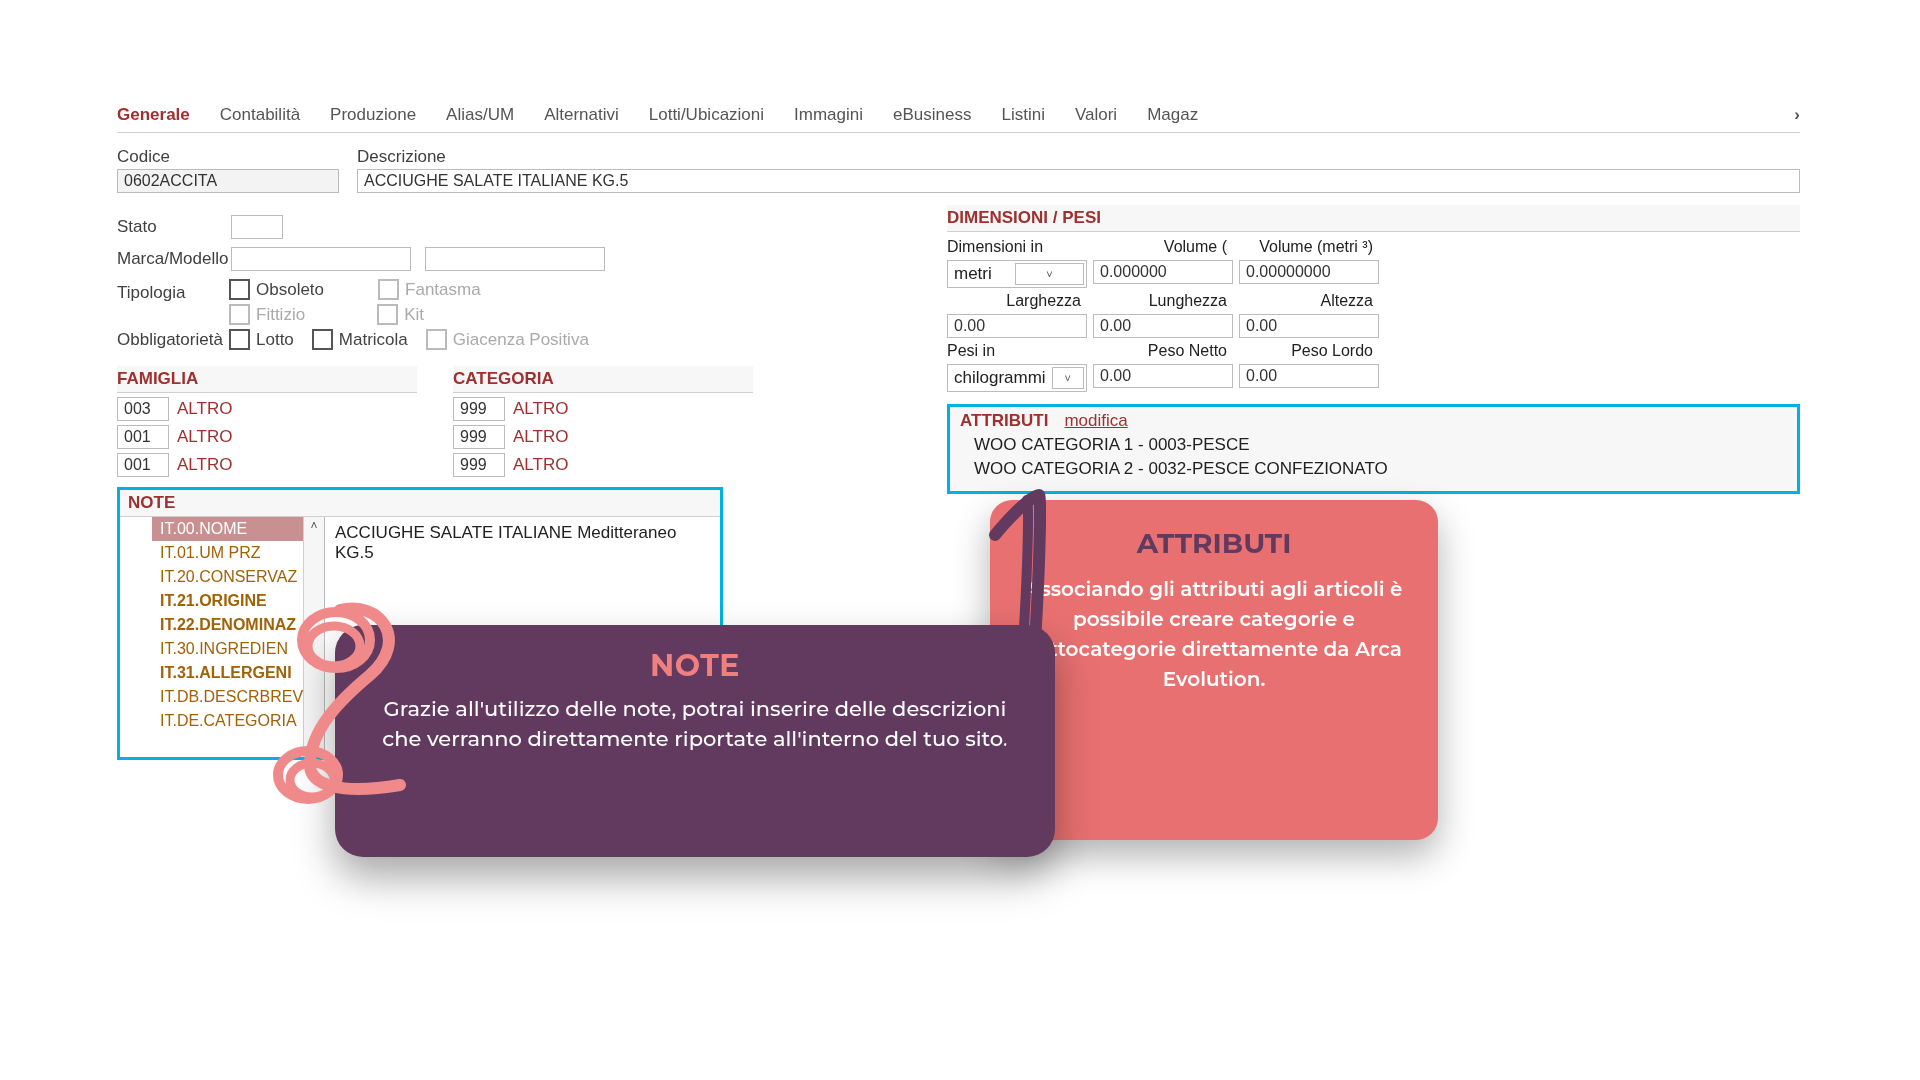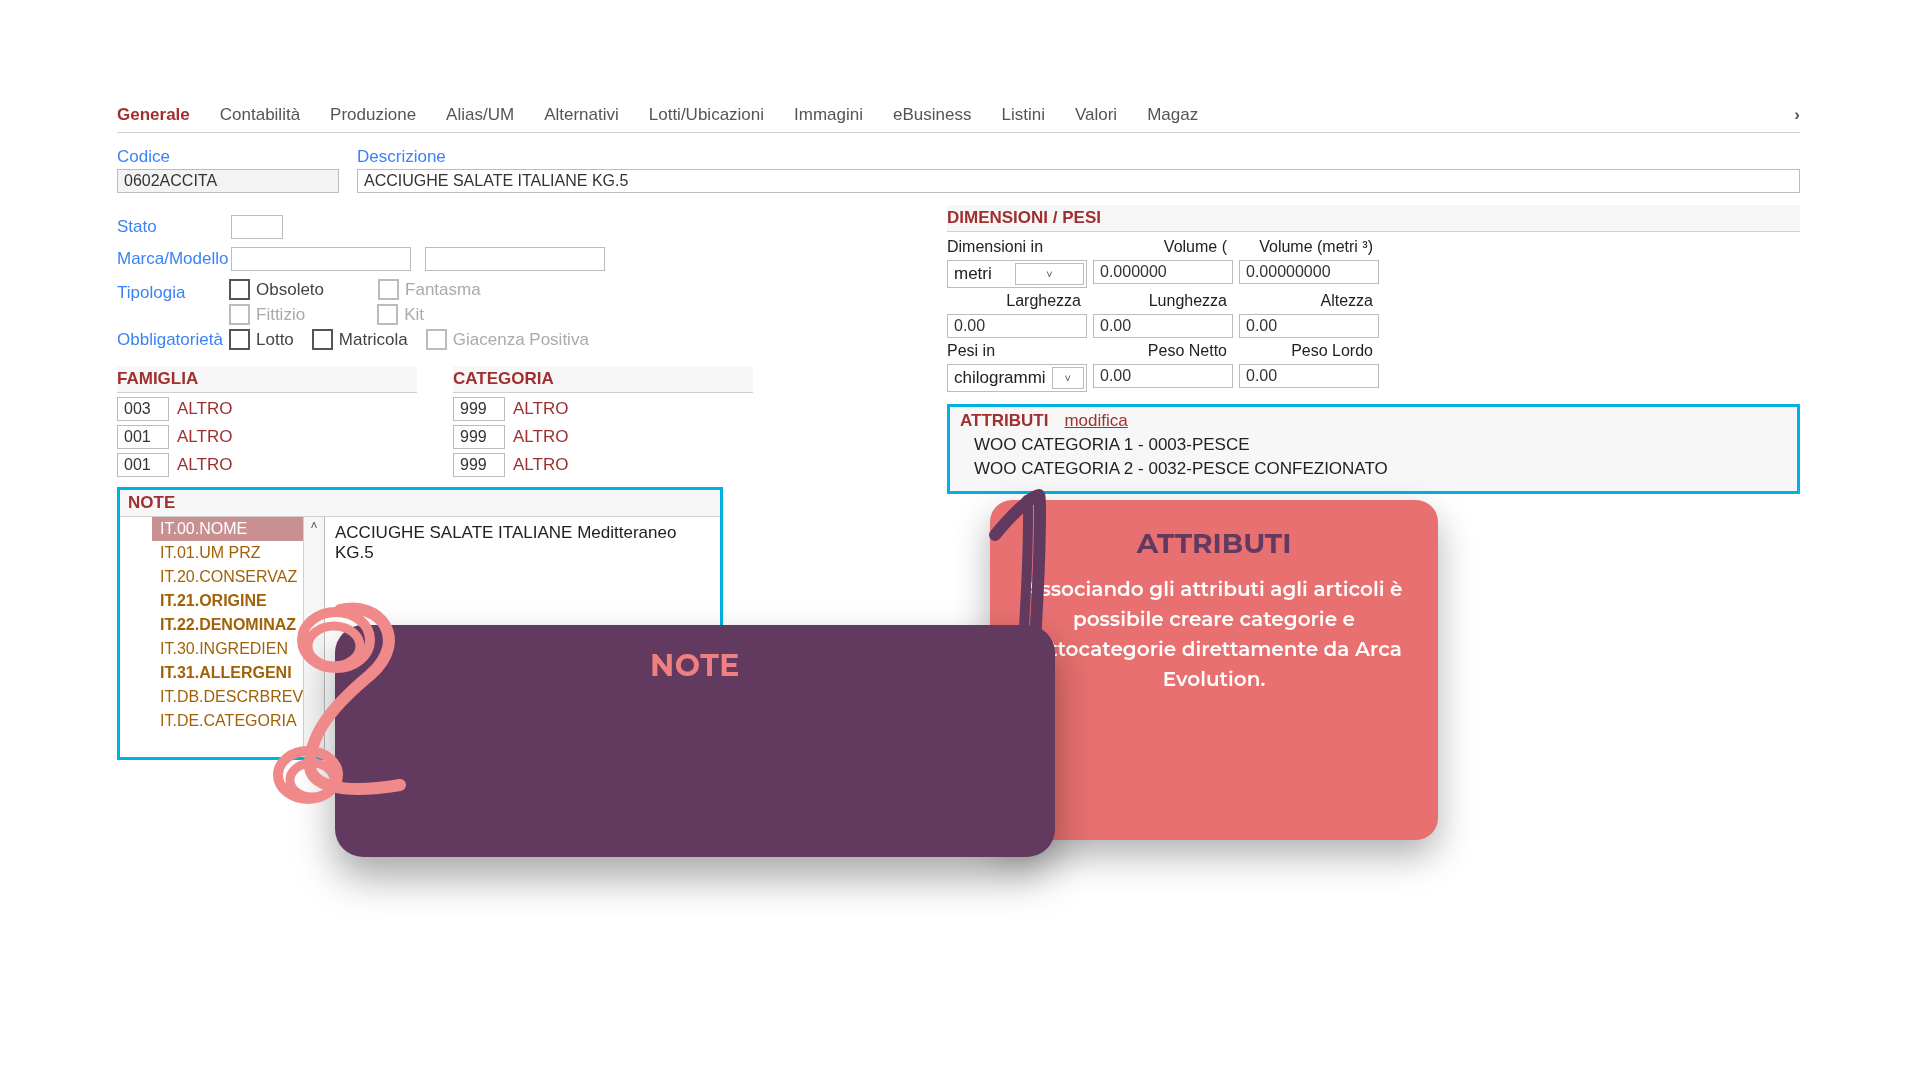--- a/index.html
+++ b/index.html
@@ -17,21 +17,21 @@
   .page{width:1920px;height:1080px;position:relative;overflow:hidden;}
   .canvas{position:absolute;left:117px;top:105px;right:120px;}
 
   
   .tabs{display:flex;align-items:center;gap:30px;border-bottom:1px solid var(--lt-border);padding-bottom:7px;white-space:nowrap;}
   .tab{color:#555;}
   .tab.active{color:var(--maroon);font-weight:600;}
   .tab-scroll{color:#555;font-weight:600;margin-left:auto;}
 
   .row{display:flex;align-items:center;}
-  .lbl{color:#3b82f6;font-size:17px;}
+  .lbl{color:#404040;font-size:17px;}
   .section-head{color:var(--maroon);font-weight:600;border-bottom:1px solid var(--lt-border);padding:3px 0;background:var(--panel-bg);}
 
   input.txt{border:1px solid var(--gray-border);height:24px;padding:2px 6px;font-size:16px;color:#333;box-sizing:border-box;}
   input.txt:disabled{background:#f3f3f3;}
   .num{text-align:left;}
   .chk{width:17px;height:17px;border:2px solid #555;display:inline-block;margin-right:6px;vertical-align:middle;}
   .chk.faded{border-color:#bbb;}
   .chk-lbl{margin-right:18px;color:#444;}
   .chk-lbl.faded{color:#aaa;}
 
@@ -269,20 +269,21 @@
     <div class="note-preview-wrap" style="left:720px;top:430px;height:250px;width:190px;border:none">
       <div class="big-textarea-scroll">
         <div class="caret" style="top:2px">˄</div>
       </div>
     </div>
 
   </div>
 
   <div class="annot-note">
     <h2>NOTE</h2>
+    <p>Grazie all'utilizzo delle note, potrai inserire delle descrizioni che verranno direttamente riportate  all'interno del tuo sito.</p>
   </div>
 
   <div class="annot-attr">
     <h2>ATTRIBUTI</h2>
     <p>Associando gli attributi agli articoli è possibile creare categorie e sottocategorie direttamente da Arca Evolution.</p>
   </div>
 
   <svg class="deco" style="left:260px;top:580px" width="180" height="250" viewBox="0 0 180 250">
     <path d="M80 30 C120 20 150 60 110 95 C80 120 50 150 50 185 C50 205 80 215 140 205" fill="none" stroke="#f08a8a" stroke-width="12" stroke-linecap="round"></path>
     <ellipse cx="76" cy="60" rx="34" ry="28" fill="none" stroke="#f08a8a" stroke-width="10"></ellipse>

